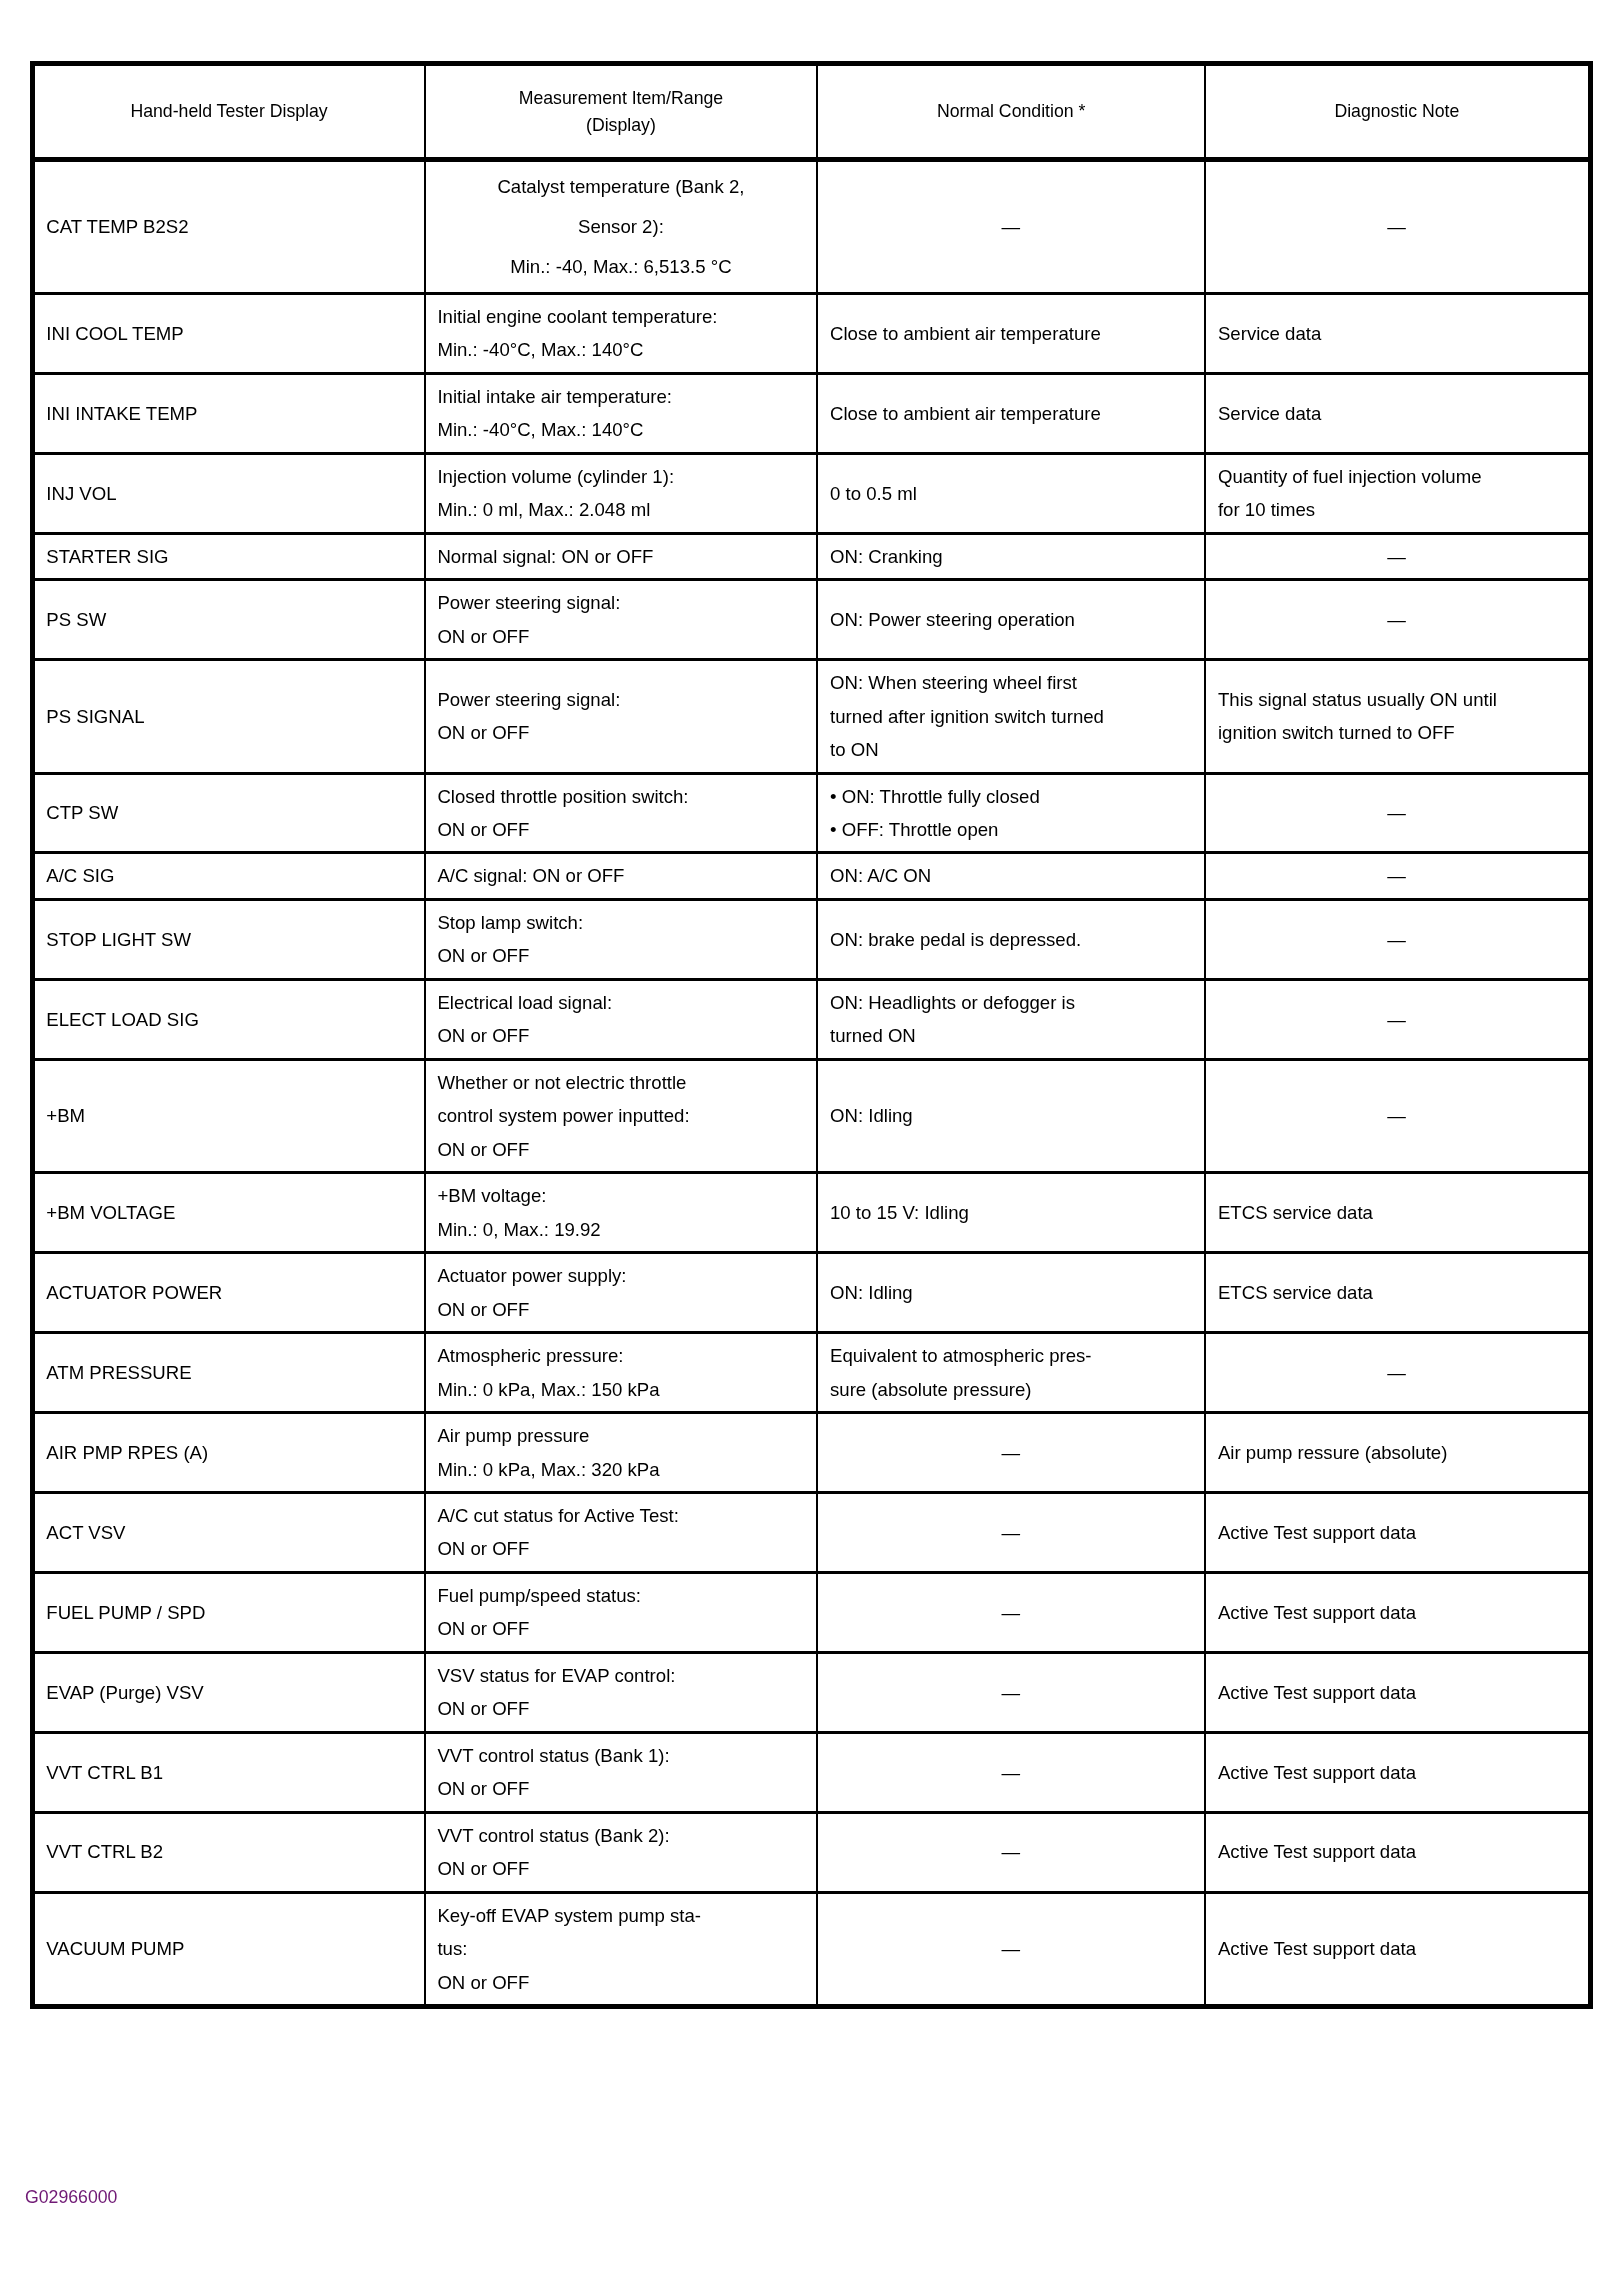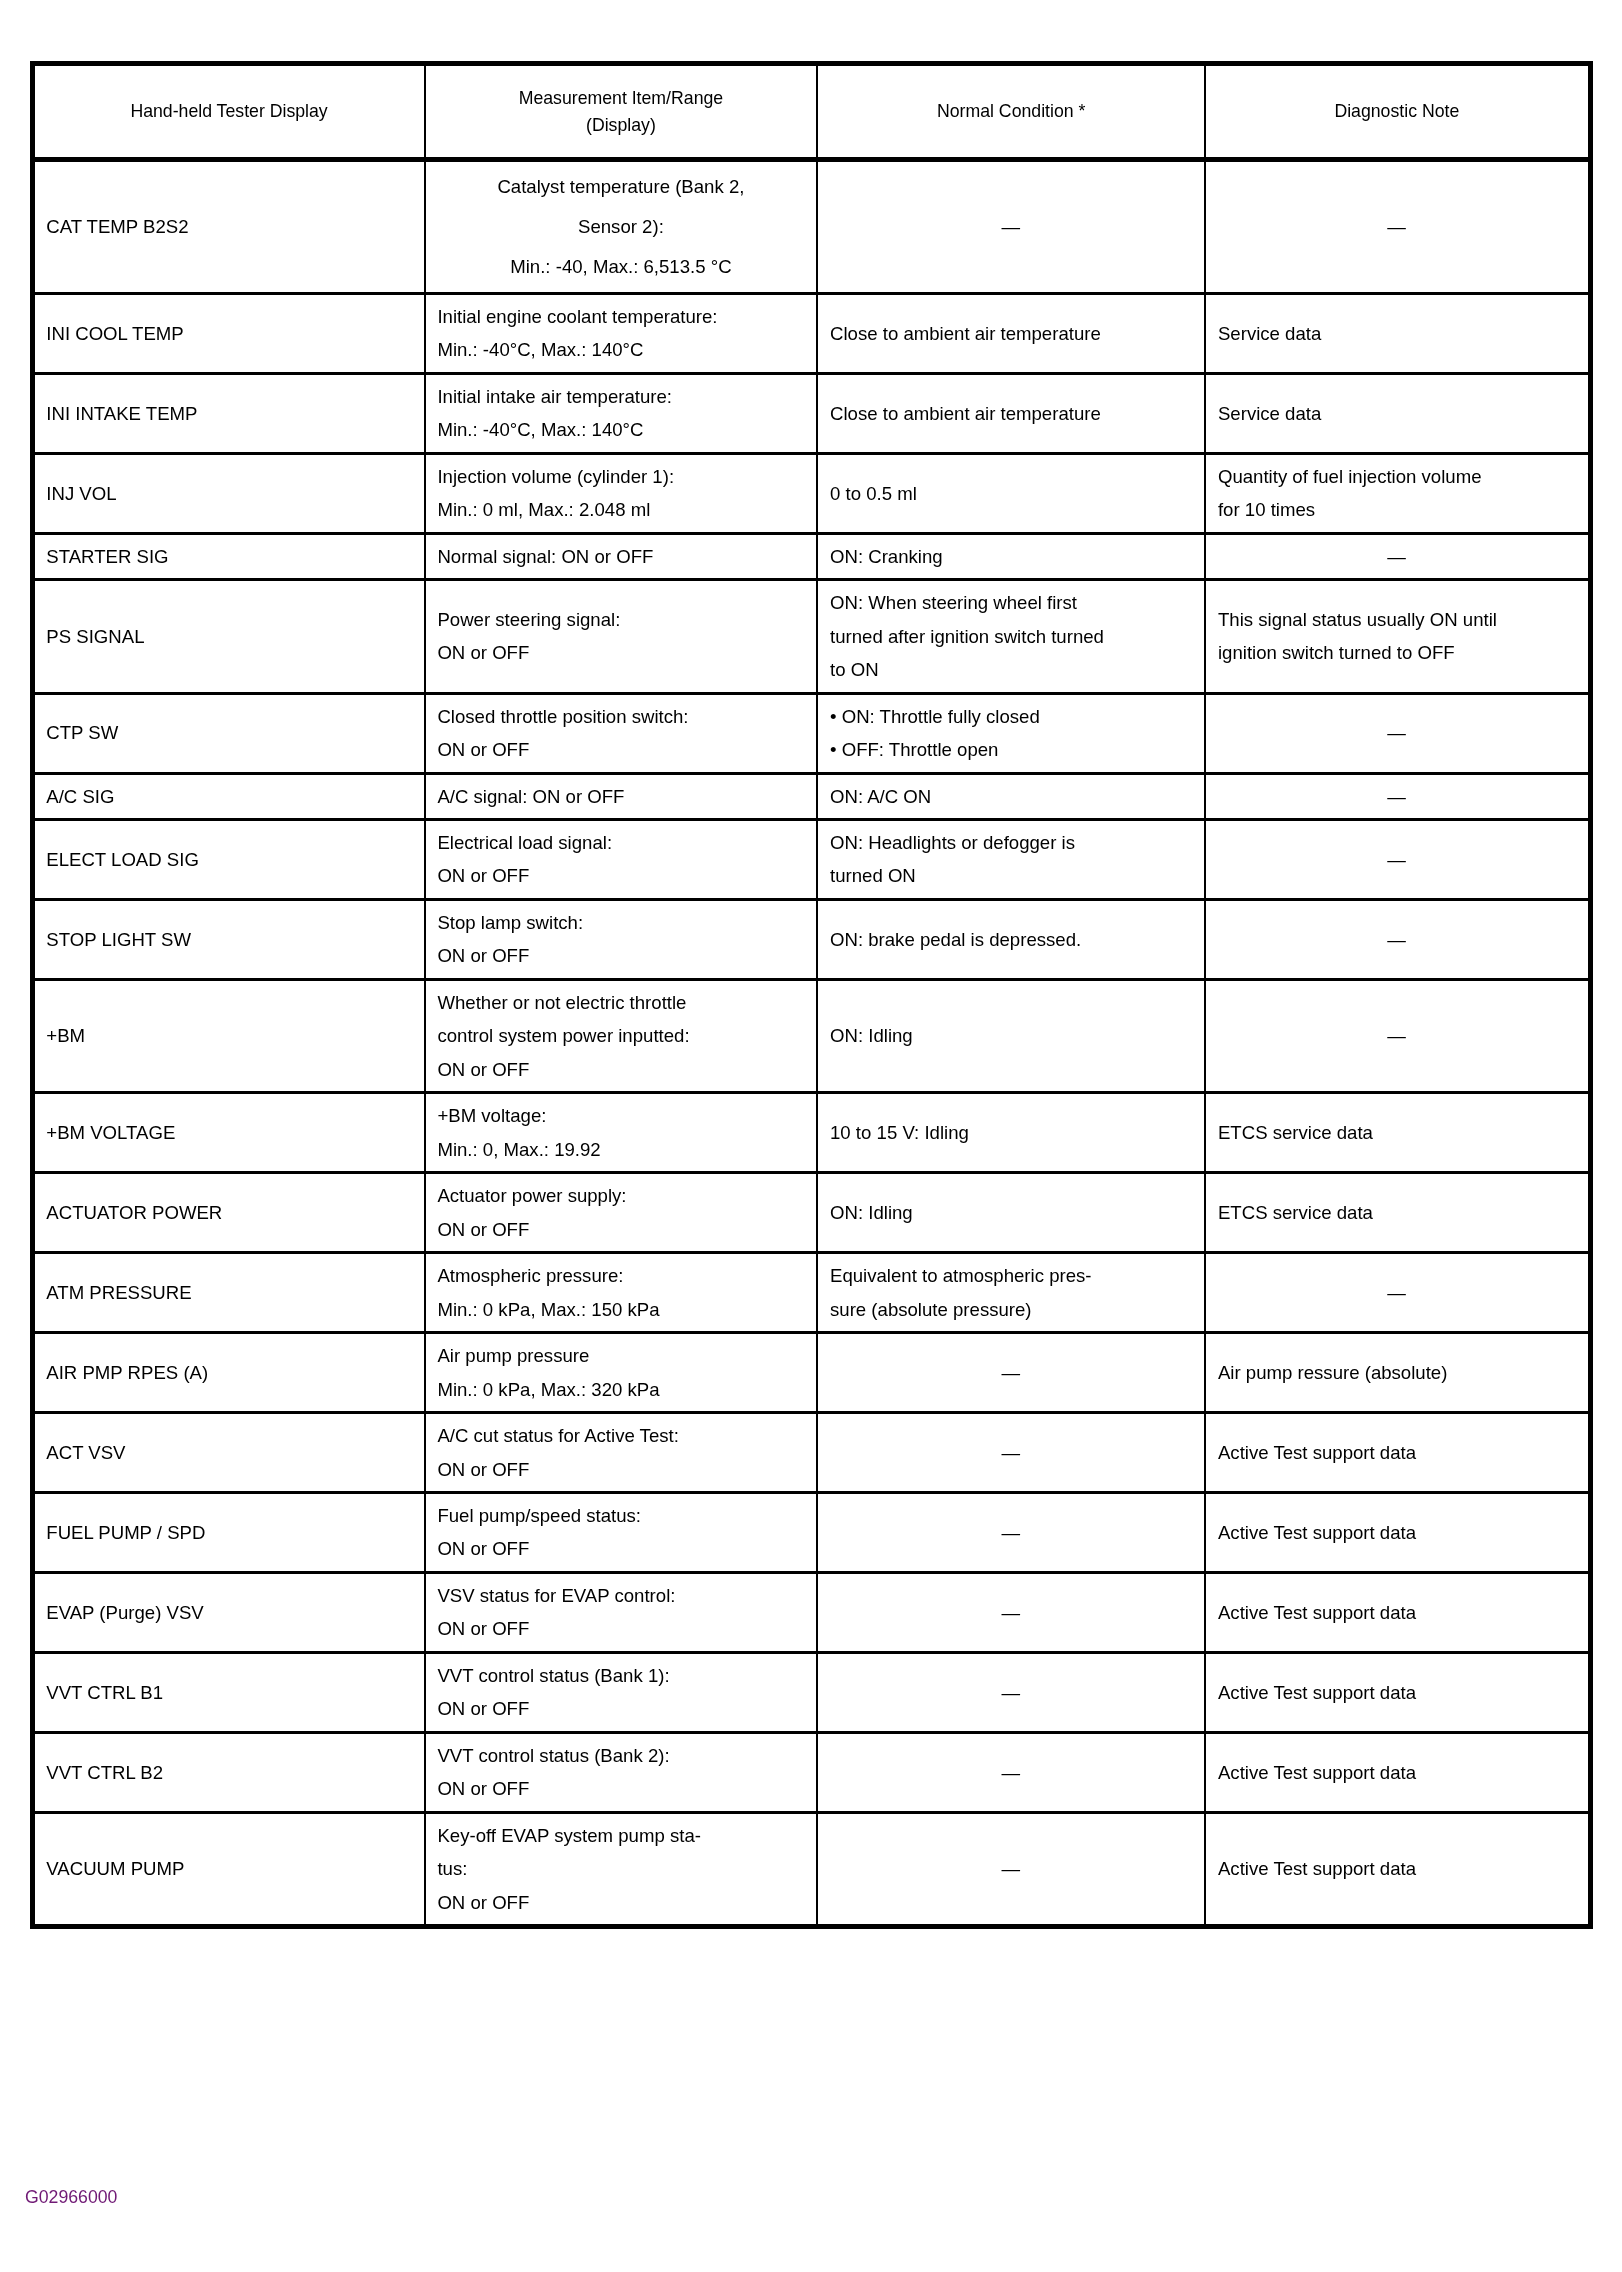--- a/index.html
+++ b/index.html
@@ -126,20 +126,27 @@
     <td class="cell cell-note">Quantity of fuel injection volume
 for 10 times</td>
   </tr>
         <tr class="row">
     <td class="cell cell-display">STARTER SIG</td>
     <td class="cell cell-measurement">Normal signal: ON or OFF</td>
     <td class="cell cell-normal">ON: Cranking</td>
     <td class="cell cell-note dash-cell">—</td>
   </tr>
         <tr class="row">
+    <td class="cell cell-display">PS SW</td>
+    <td class="cell cell-measurement">Power steering signal:
+ON or OFF</td>
+    <td class="cell cell-normal">ON: Power steering operation</td>
+    <td class="cell cell-note dash-cell">—</td>
+  </tr>
+        <tr class="row">
     <td class="cell cell-display">PS SIGNAL</td>
     <td class="cell cell-measurement">Power steering signal:
 ON or OFF</td>
     <td class="cell cell-normal">ON: When steering wheel first
 turned after ignition switch turned
 to ON</td>
     <td class="cell cell-note">This signal status usually ON until
 ignition switch turned to OFF</td>
   </tr>
         <tr class="row">
@@ -150,32 +157,32 @@
 • OFF: Throttle open</td>
     <td class="cell cell-note dash-cell">—</td>
   </tr>
         <tr class="row">
     <td class="cell cell-display">A/C SIG</td>
     <td class="cell cell-measurement">A/C signal: ON or OFF</td>
     <td class="cell cell-normal">ON: A/C ON</td>
     <td class="cell cell-note dash-cell">—</td>
   </tr>
         <tr class="row">
+    <td class="cell cell-display">STOP LIGHT SW</td>
+    <td class="cell cell-measurement">Stop lamp switch:
+ON or OFF</td>
+    <td class="cell cell-normal">ON: brake pedal is depressed.</td>
+    <td class="cell cell-note dash-cell">—</td>
+  </tr>
+        <tr class="row">
     <td class="cell cell-display">ELECT LOAD SIG</td>
     <td class="cell cell-measurement">Electrical load signal:
 ON or OFF</td>
     <td class="cell cell-normal">ON: Headlights or defogger is
 turned ON</td>
-    <td class="cell cell-note dash-cell">—</td>
-  </tr>
-        <tr class="row">
-    <td class="cell cell-display">STOP LIGHT SW</td>
-    <td class="cell cell-measurement">Stop lamp switch:
-ON or OFF</td>
-    <td class="cell cell-normal">ON: brake pedal is depressed.</td>
     <td class="cell cell-note dash-cell">—</td>
   </tr>
         <tr class="row">
     <td class="cell cell-display">+BM</td>
     <td class="cell cell-measurement">Whether or not electric throttle
 control system power inputted:
 ON or OFF</td>
     <td class="cell cell-normal">ON: Idling</td>
     <td class="cell cell-note dash-cell">—</td>
   </tr>

